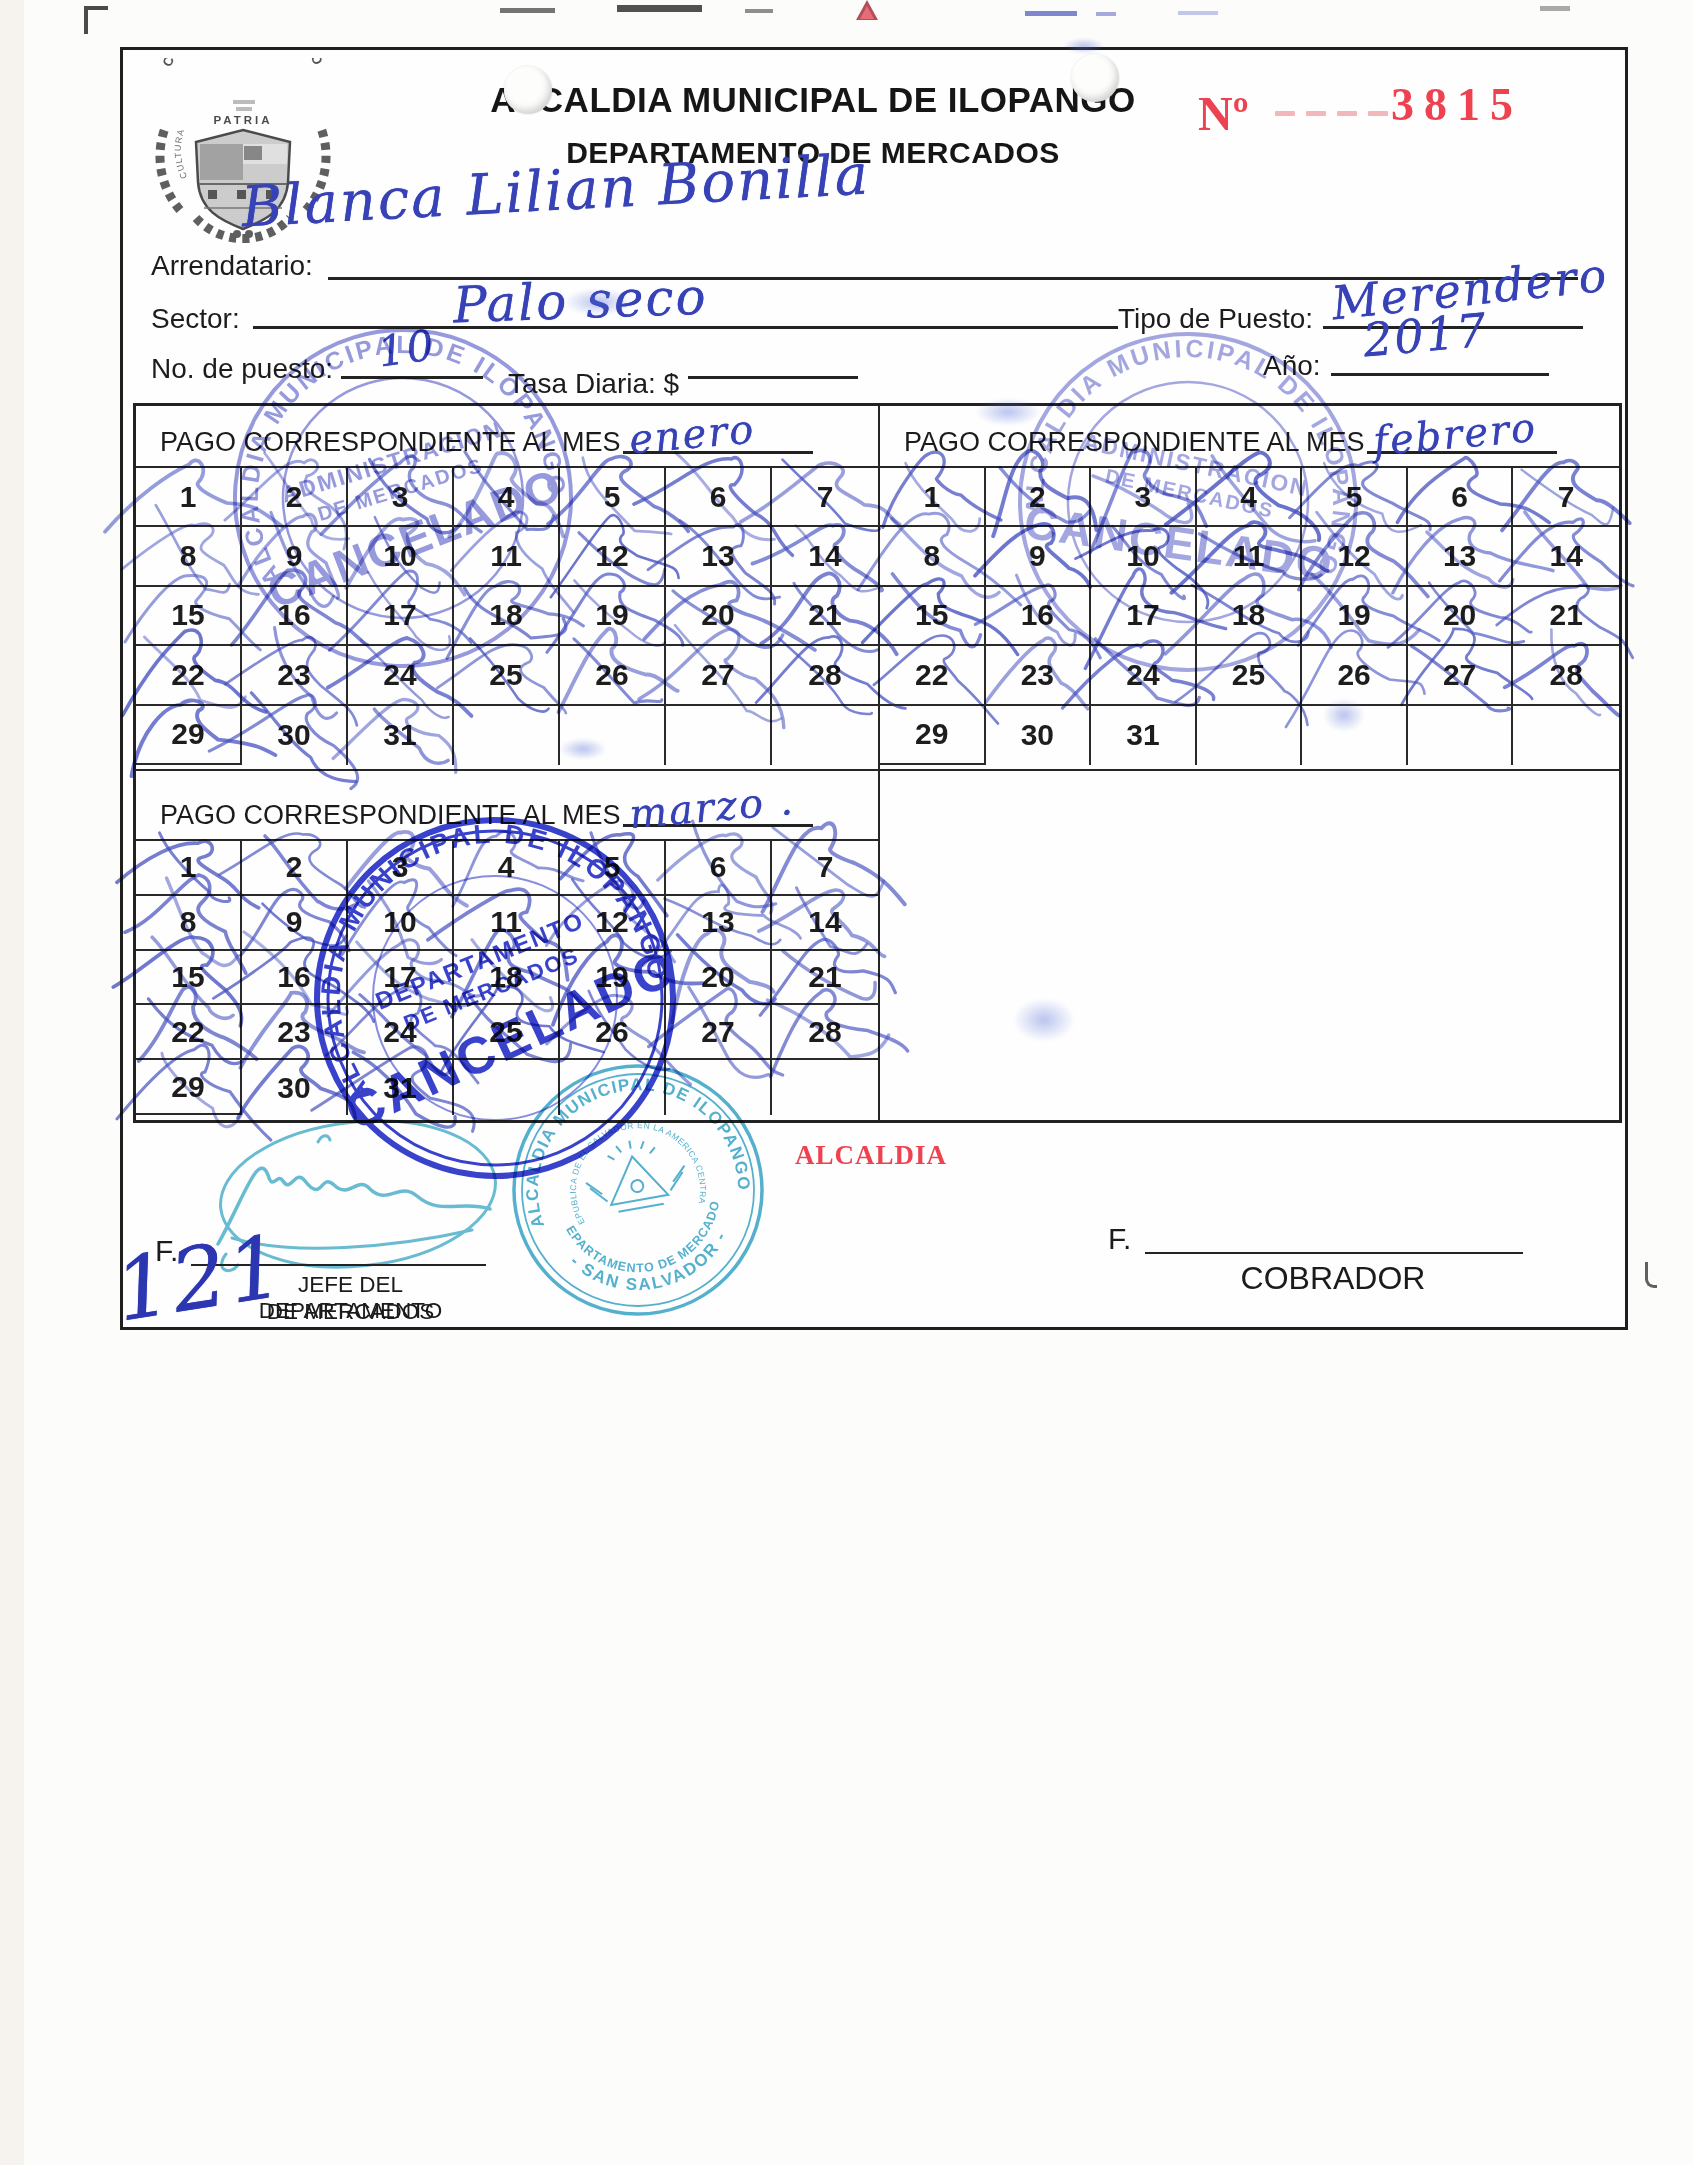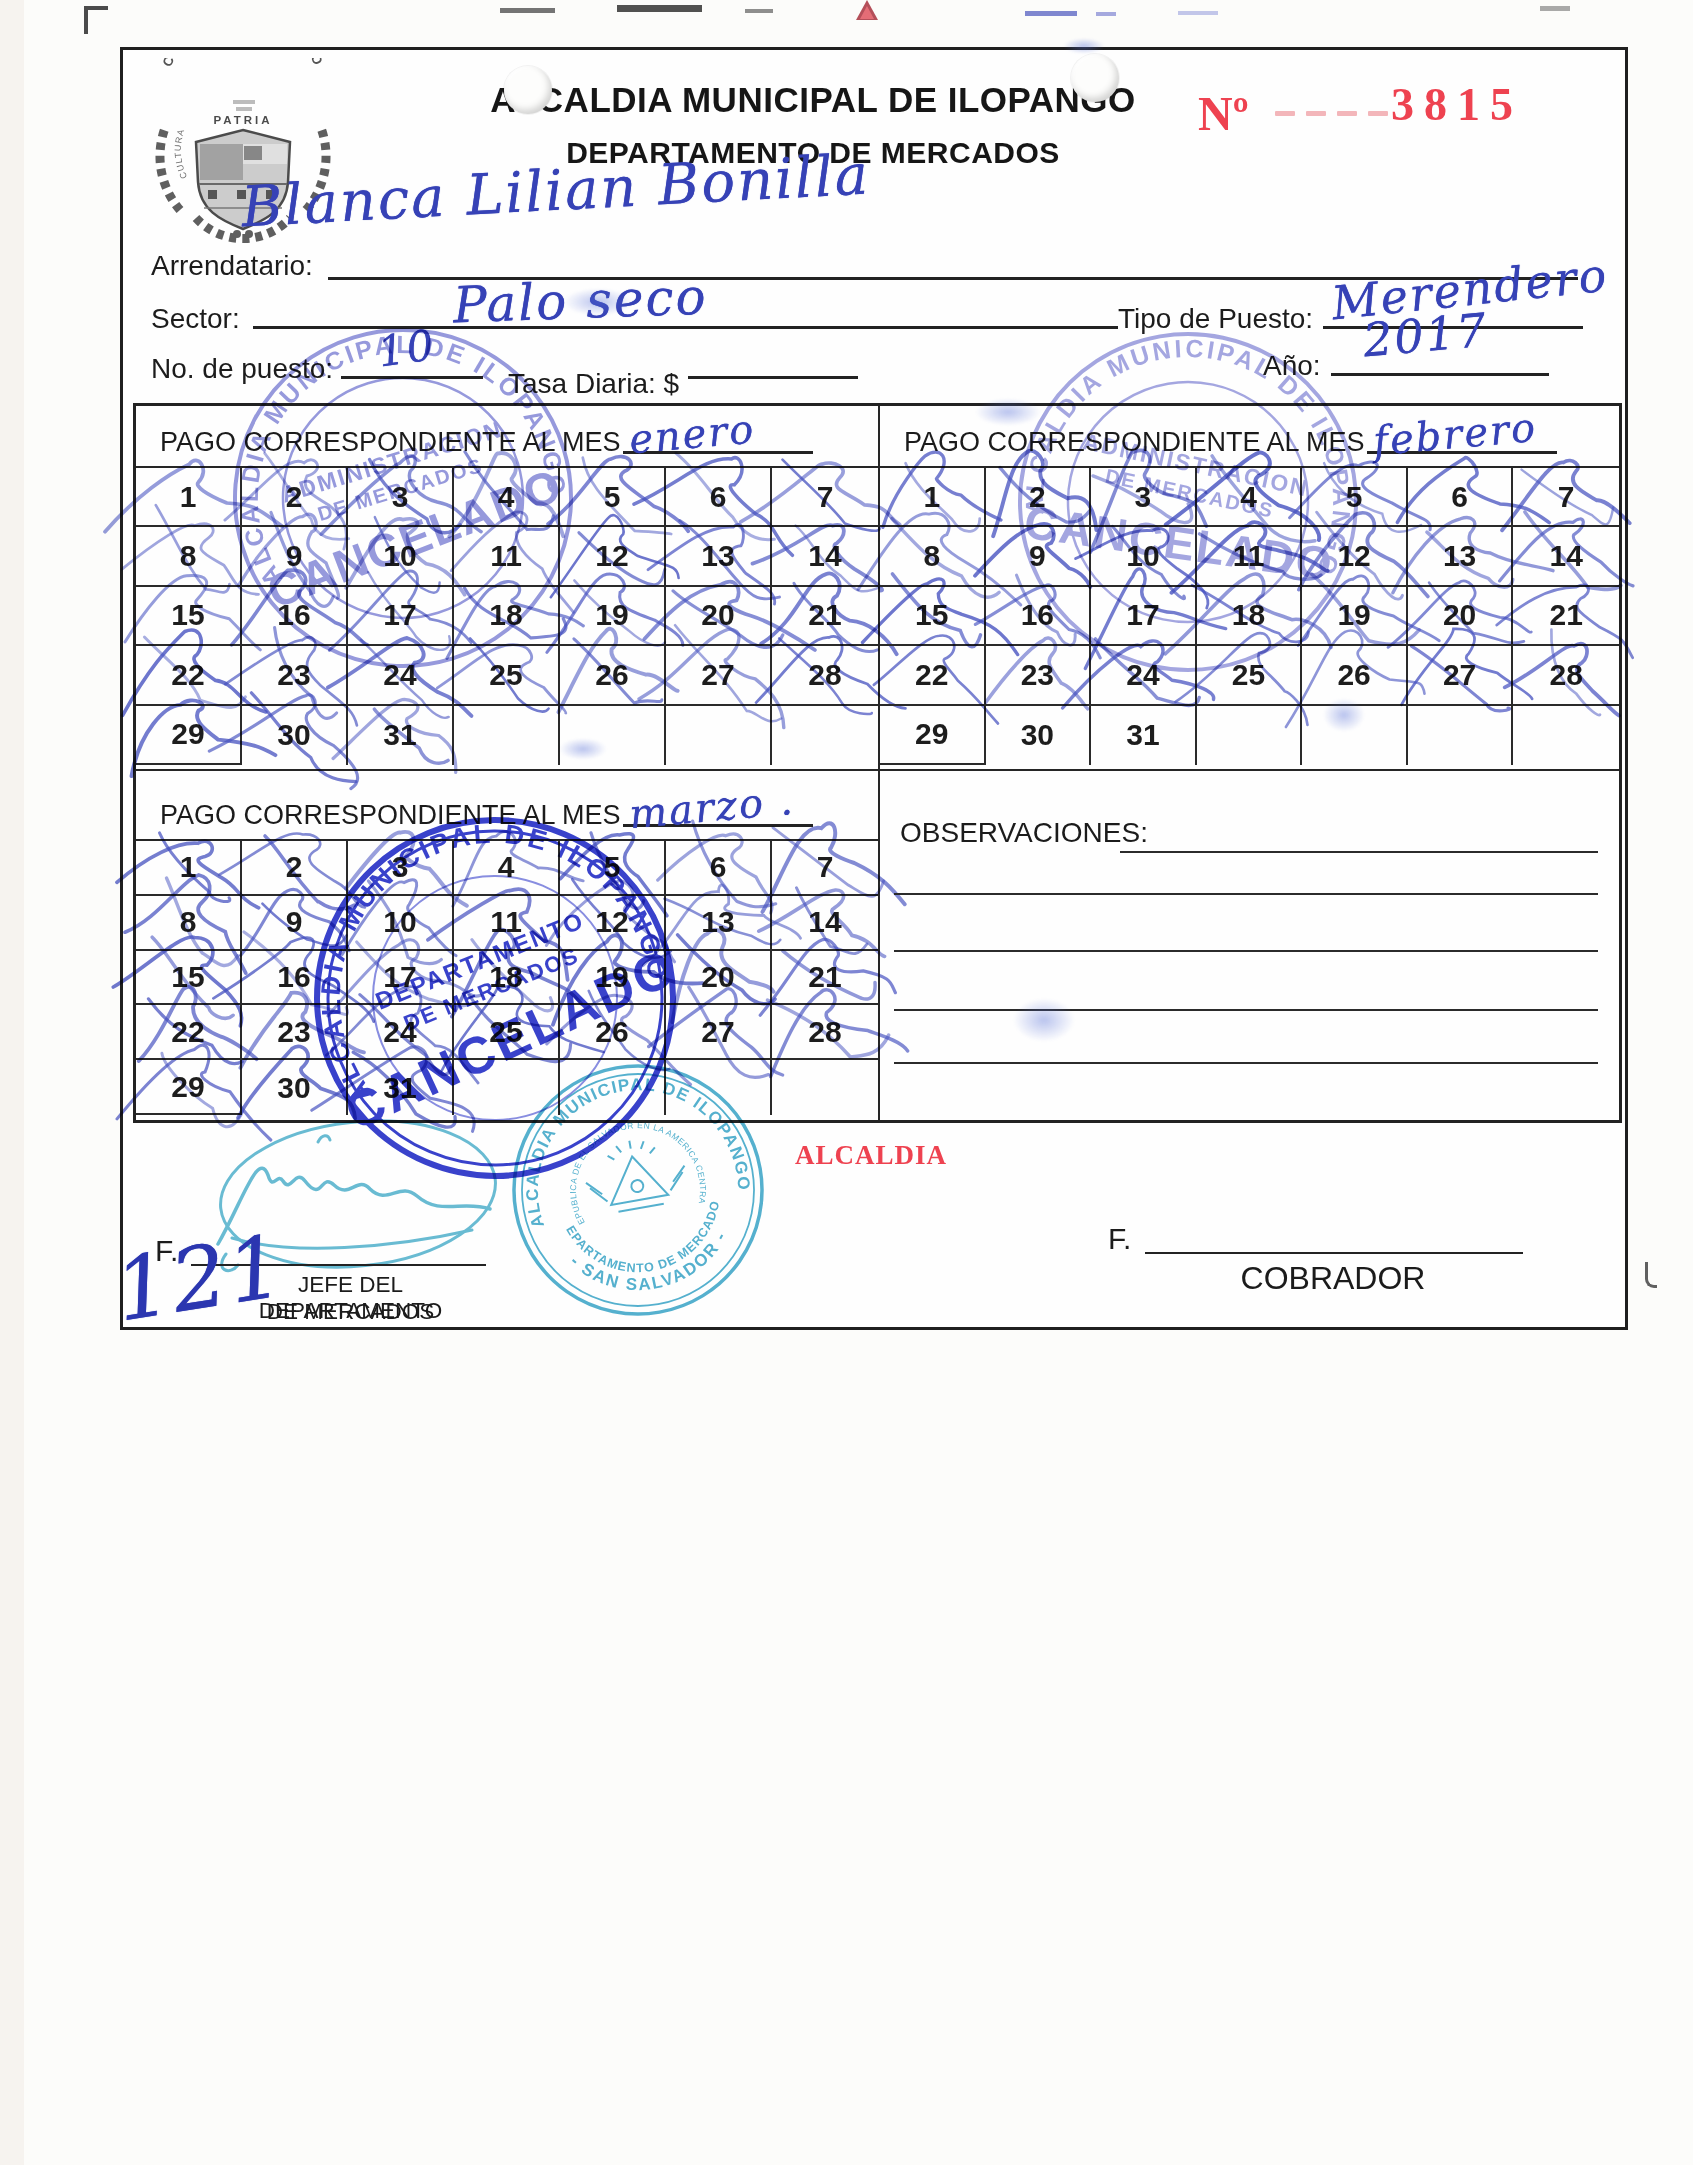--- a/index.html
+++ b/index.html
@@ -648,28 +648,20 @@
               <path d="M 686.5 214.1 C 724.9 230.0, 749.1 248.0, 769.4 271.0 C 782.2 269.3, 797.9 270.2, 807.6 249.2" fill="none" stroke="#4450c0" stroke-width="3.51" opacity="0.50" stroke-linecap="round"></path>
               <path d="M 36.0 332.9 C 70.4 290.6, 97.3 266.9, 113.5 263.4 C 125.6 252.1, 132.8 265.0, 124.1 285.9 C 113.6 287.2, 126.8 300.1, 149.1 305.8 C 162.9 326.2, 173.1 338.6, 189.8 354.0" fill="none" stroke="#4450c0" stroke-width="3.07" opacity="0.70" stroke-linecap="round"></path>
               <path d="M 80.9 267.2 C 83.1 280.9, 111.8 310.9, 131.6 322.2 C 137.2 344.9, 151.3 347.6, 161.7 325.7" fill="none" stroke="#4450c0" stroke-width="2.94" opacity="0.49" stroke-linecap="round"></path>
               <path d="M 157.1 331.8 C 169.1 307.4, 203.4 270.9, 211.2 262.5 C 221.5 254.8, 235.4 269.5, 220.8 281.8 C 215.7 287.5, 233.6 295.7, 239.6 302.5 C 262.3 310.3, 272.5 312.6, 274.1 332.3" fill="none" stroke="#4450c0" stroke-width="3.72" opacity="0.74" stroke-linecap="round"></path>
               <path d="M 230.7 324.3 C 283.7 290.1, 310.3 272.0, 329.4 261.5 C 345.3 257.3, 351.1 275.4, 340.0 284.3 C 320.1 291.6, 337.9 302.6, 349.3 312.3 C 375.5 317.7, 400.1 323.0, 391.5 345.4" fill="none" stroke="#4450c0" stroke-width="3.00" opacity="0.68" stroke-linecap="round"></path>
               <path d="M 272.2 266.3 C 305.6 283.9, 324.6 311.5, 335.0 328.0 C 358.8 342.2, 376.3 347.6, 374.0 330.6" fill="none" stroke="#4450c0" stroke-width="3.35" opacity="0.72" stroke-linecap="round"></path>
             </svg>
           </div>
       </div>
 
-      <div class="panel p-br">
-        <div class="abs obs-label" style="left:20px;top:46px;">OBSERVACIONES:</div>
-        <div class="obs-line" style="left:240px;top:50px;width:478px;height:32px;"></div>
-        <div class="obs-line" style="left:14px;top:122px;width:704px;height:0;"></div>
-        <div class="obs-line" style="left:14px;top:179px;width:704px;height:0;"></div>
-        <div class="obs-line" style="left:14px;top:238px;width:704px;height:0;"></div>
-        <div class="obs-line" style="left:14px;top:291px;width:704px;height:0;"></div>
-      </div>
     </div>
 
     <div class="smudge" style="left:440px;top:238px;width:70px;height:28px;"></div>
     <div class="smudge" style="left:852px;top:348px;width:66px;height:28px;"></div>
     <div class="smudge" style="left:436px;top:688px;width:48px;height:22px;"></div>
     <div class="smudge" style="left:1200px;top:648px;width:42px;height:34px;"></div>
     <div class="smudge" style="left:890px;top:948px;width:62px;height:44px;"></div>
 
     <svg class="stamp stamp-admin" style="left:100px;top:268px;width:360px;height:360px;transform:rotate(-17deg);opacity:.58;" viewBox="0 0 360 360">
       <defs>

